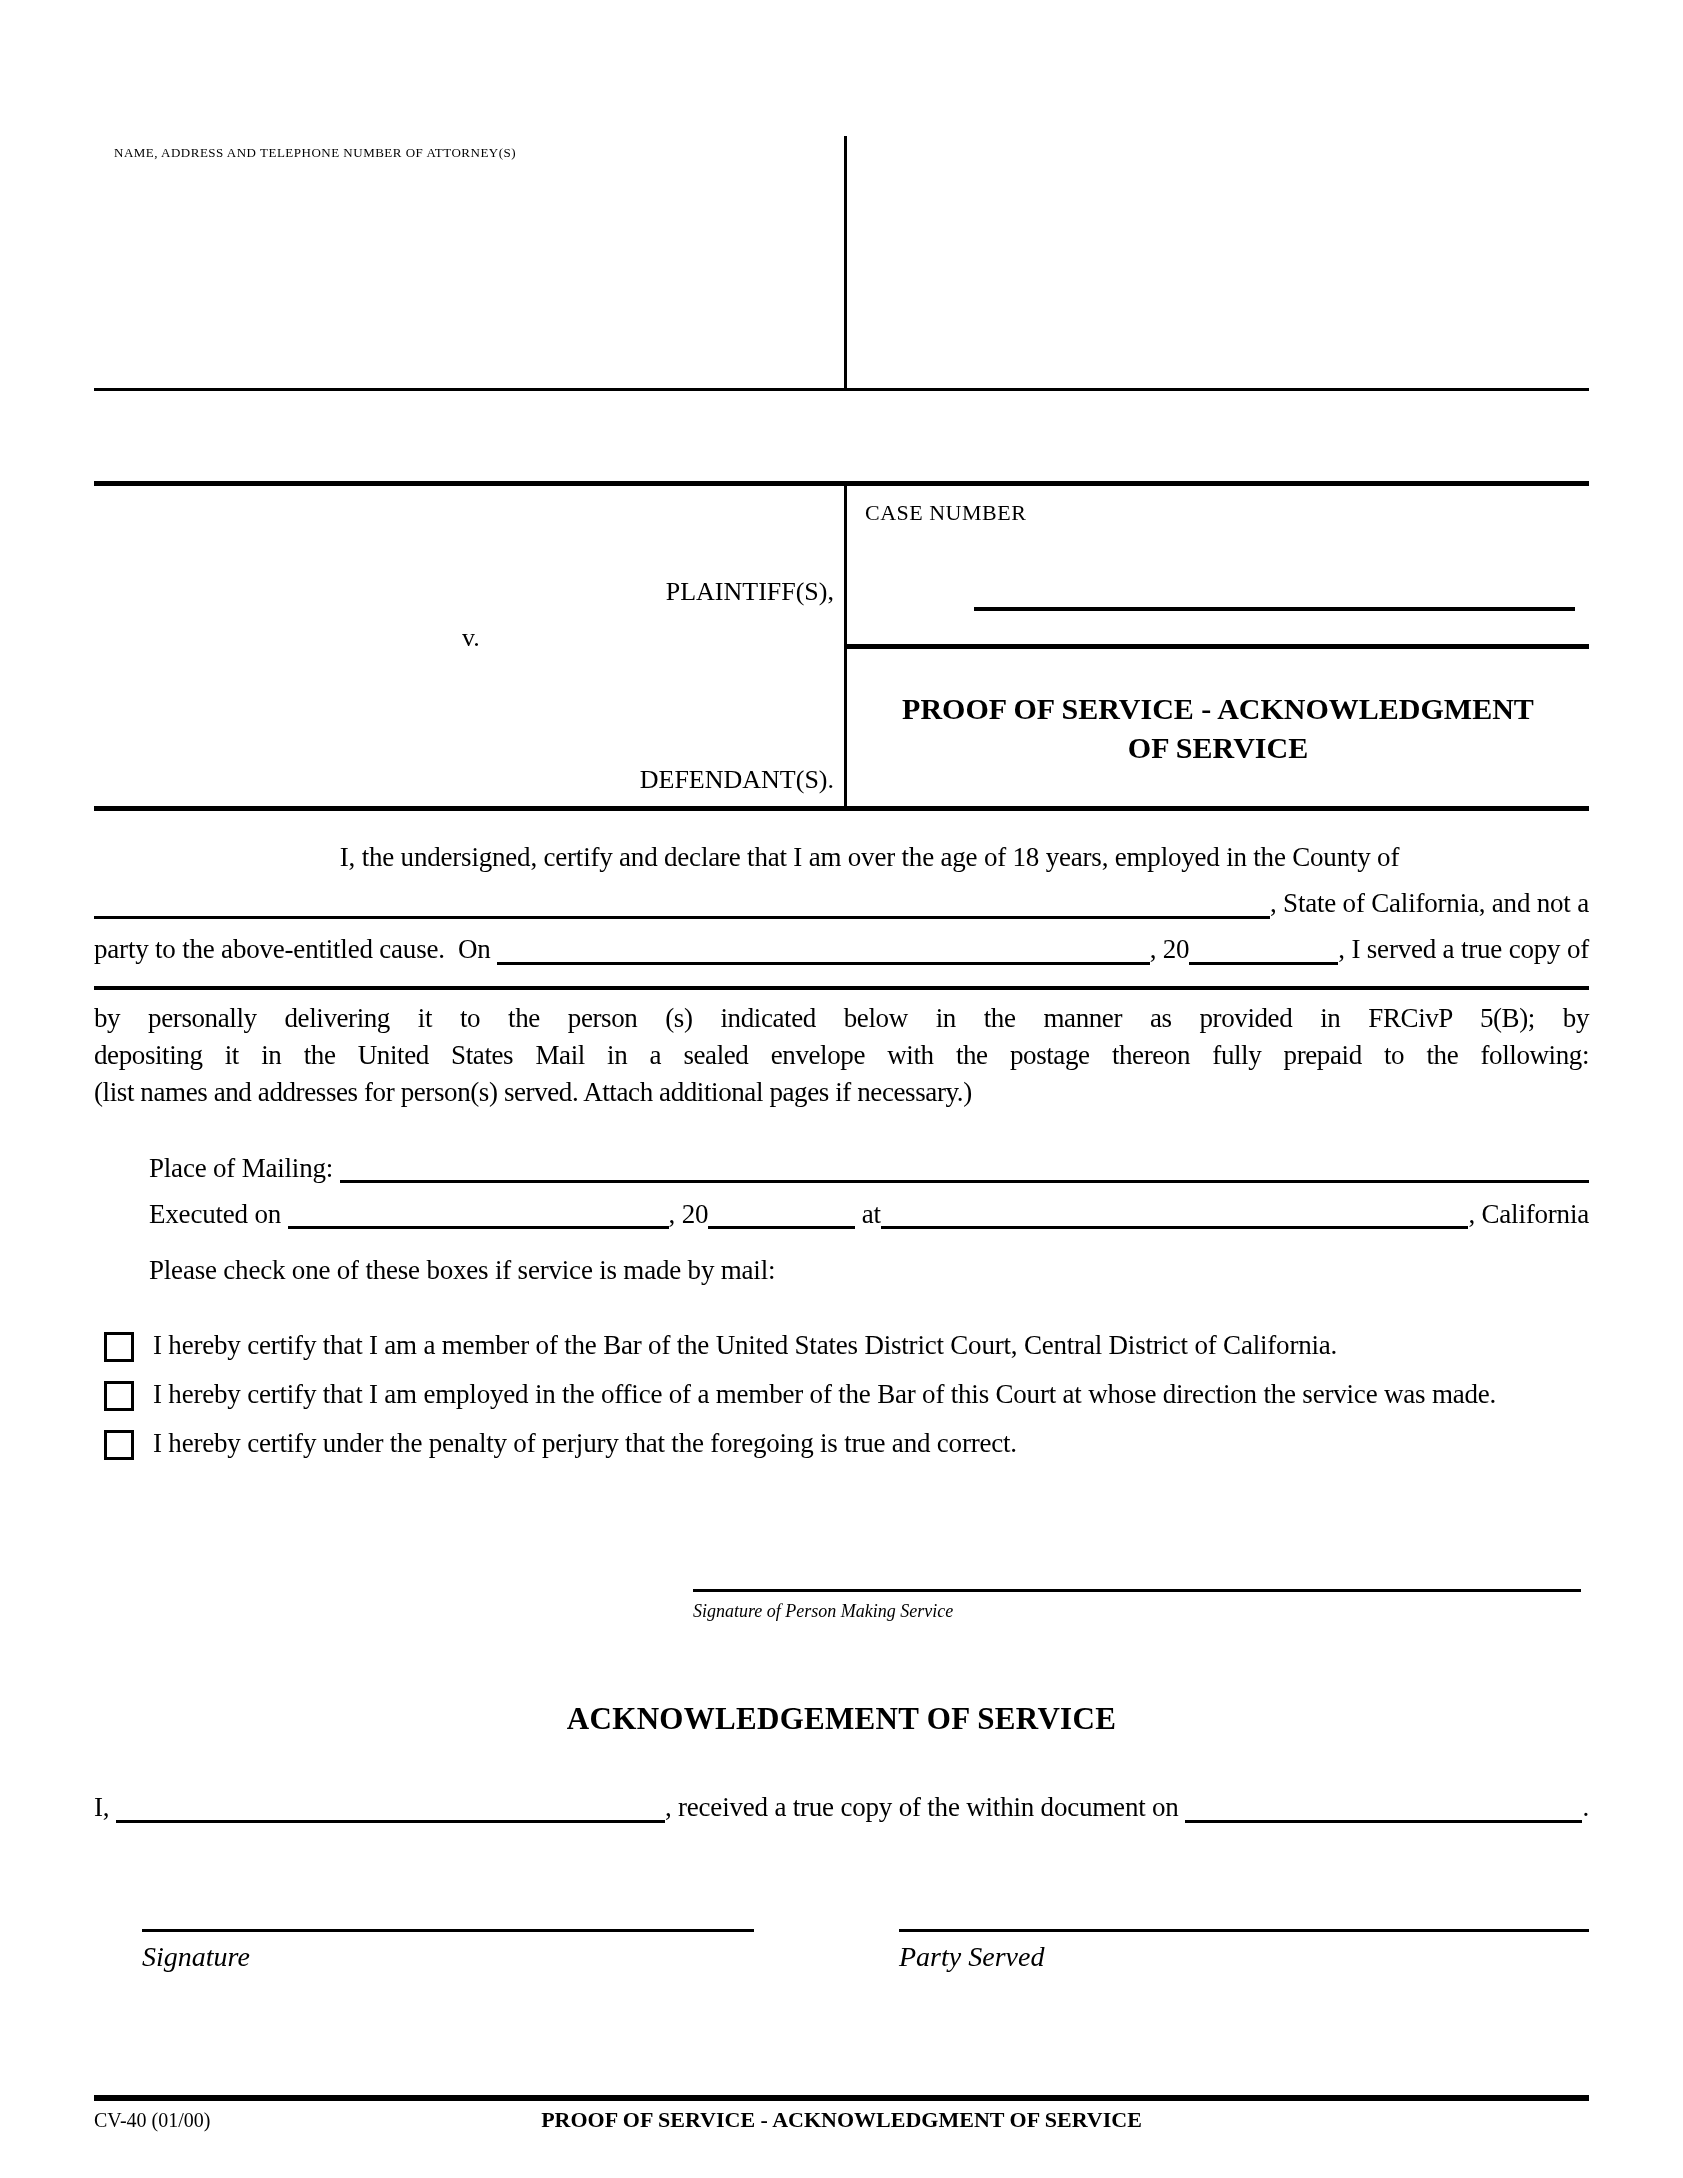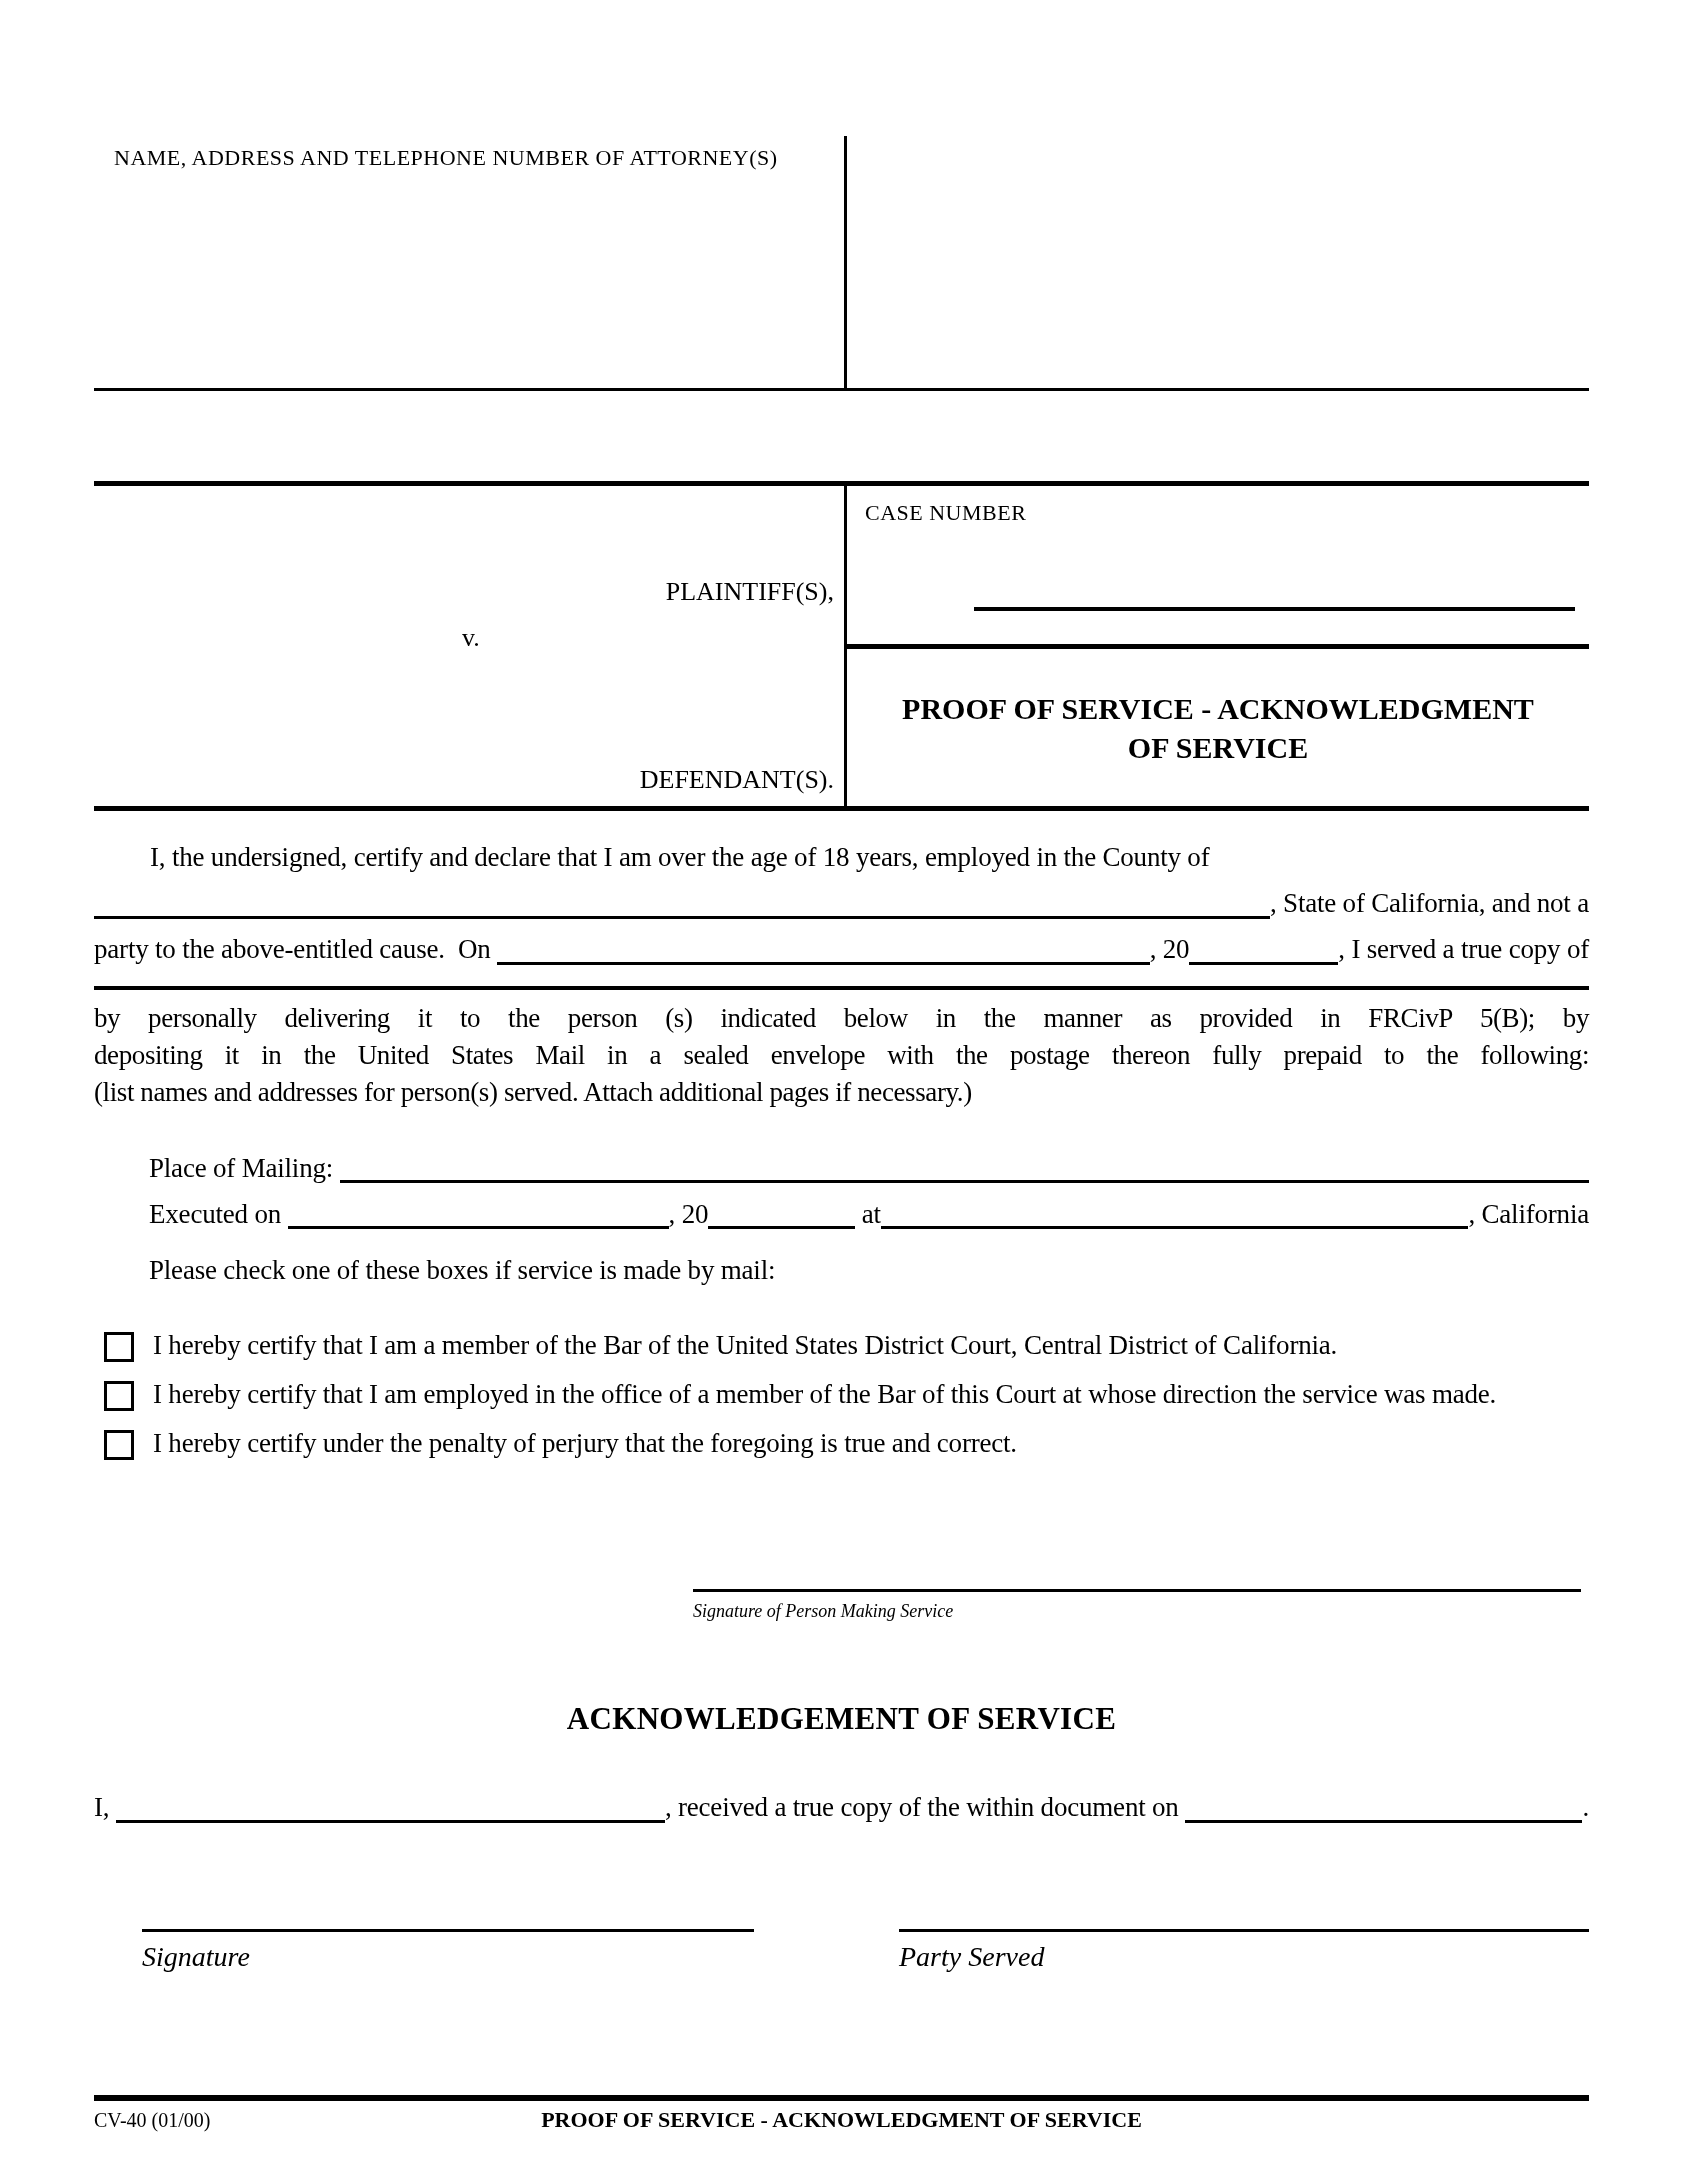--- a/index.html
+++ b/index.html
@@ -6,21 +6,21 @@
   .page{
     position:relative;
     width:1683px;height:2178px;
     background:#ffffff;
     font-family:"Liberation Serif","DejaVu Serif",serif;
     color:#000;
     overflow:hidden;
   }
   .abs{position:absolute;}
   .rule{position:absolute;left:94px;right:94px;background:#000;}
-  .smallcaps{font-size:22px;letter-spacing:0.5px;text-align:center;}
+  .smallcaps{font-size:13px;letter-spacing:0.5px;text-align:center;}
   .body-text{font-size:27px;letter-spacing:-0.2px;}
   .row{display:flex;align-items:flex-end;}
   .row .t{white-space:pre;}
   .blank{border-bottom:3px solid #000;margin-bottom:7px;height:0;}
   .grow{flex:1 1 auto;}
 
   
   .attorney-label{left:114px;top:145px;}
   .attorney-divider{left:844px;top:136px;height:255px;width:3px;background:#000;}
   .court-title{left:94px;right:94px;top:398px;text-align:center;font-weight:700;font-size:31px;line-height:40px;letter-spacing:0.3px;}
@@ -32,21 +32,21 @@
   .versus{position:absolute;left:368px;top:137px;font-size:26px;}
   .defendant-label{position:absolute;right:10px;bottom:12px;font-size:26px;}
   .case-right{position:absolute;left:753px;top:0;right:0;bottom:0;}
   .case-number-label{position:absolute;left:18px;top:14px;font-size:22px;letter-spacing:0.5px;}
   .case-number-blank{position:absolute;left:127px;right:14px;top:121px;height:4px;background:#000;}
   .case-divider{position:absolute;left:0;right:0;top:158px;height:5px;background:#000;}
   .doc-title{position:absolute;left:0;right:0;top:163px;bottom:0;display:flex;align-items:center;justify-content:center;text-align:center;font-weight:700;font-size:30px;line-height:39px;padding:0 36px;box-sizing:border-box;}
 
   
   .declaration{left:94px;right:94px;top:834px;line-height:46px;}
-  .indent1{padding-left:56px;}
+  .indent1{padding-left:56px;text-align:center;}
 
   .doc-served-blank{top:986px;height:4px;}
 
   .delivery{left:94px;right:94px;top:1000px;line-height:37px;font-size:27px;letter-spacing:-0.4px;}
   .stretch{text-align:justify;text-align-last:justify;}
 
   .mailing-place{left:149px;right:94px;top:1146px;line-height:44px;justify-content:flex-end;}
   .mailing-exec{left:149px;right:94px;top:1192px;line-height:44px;}
 
   .check-instruction{left:149px;top:1255px;}

